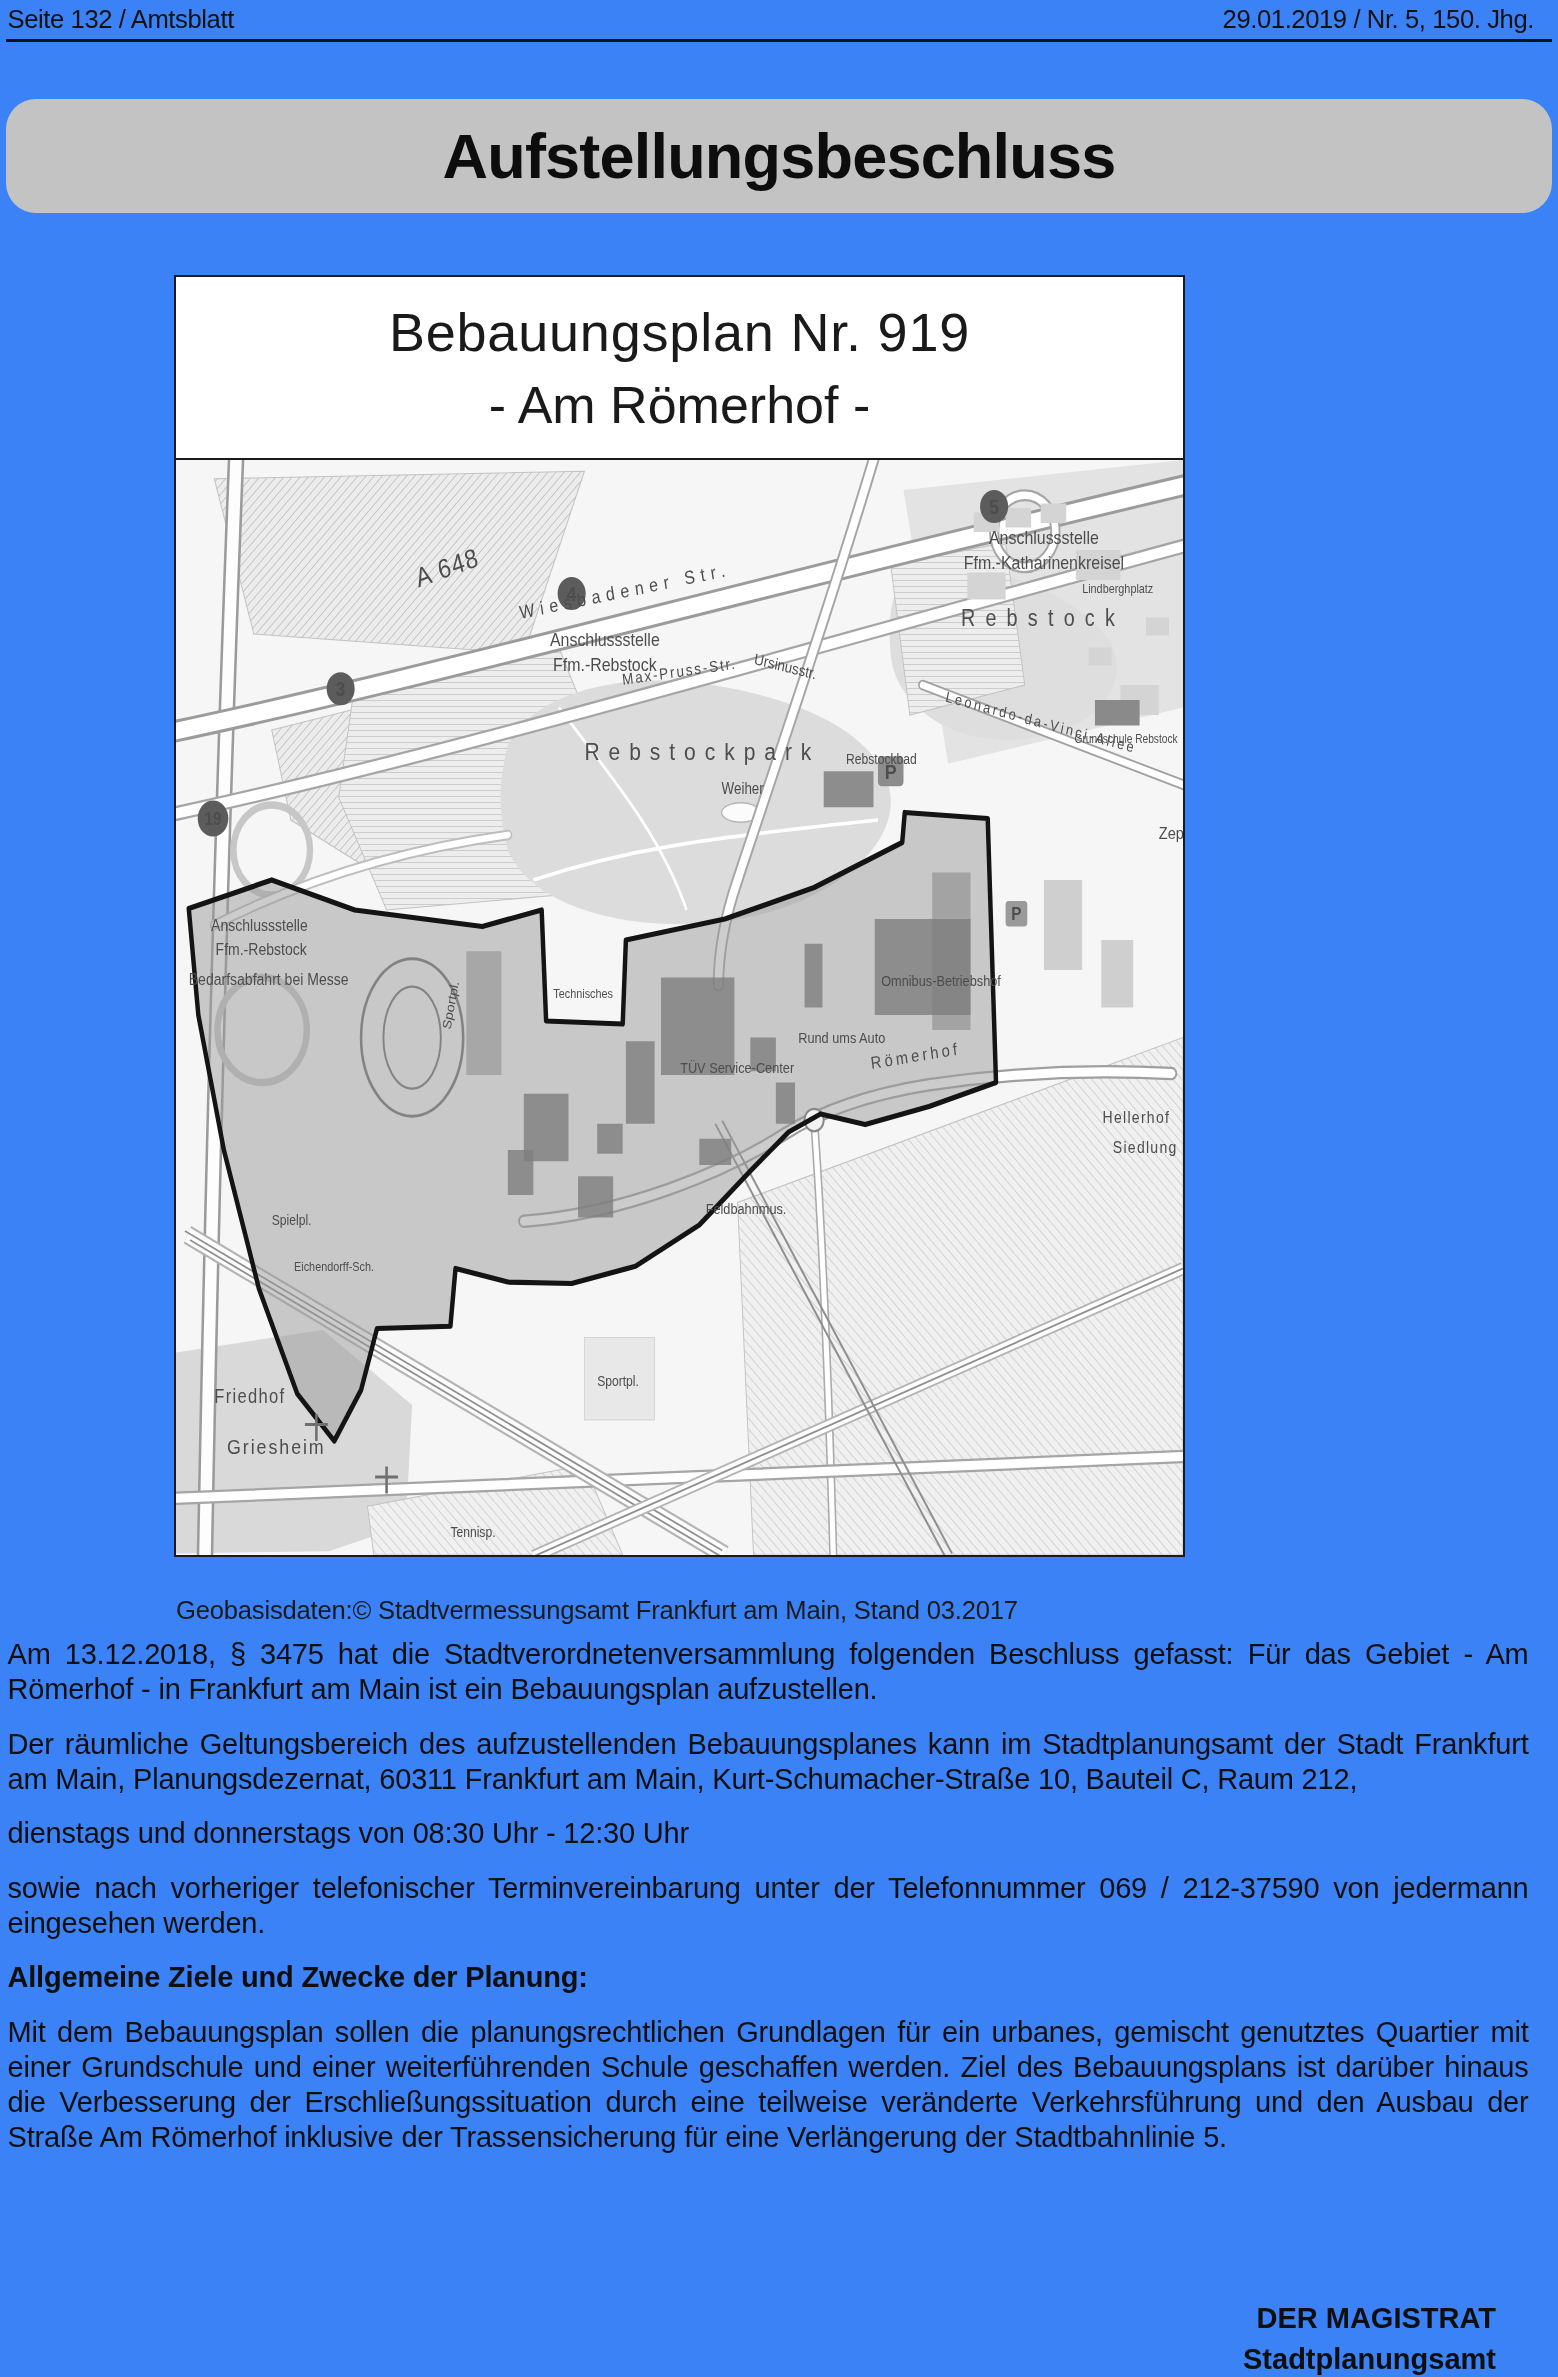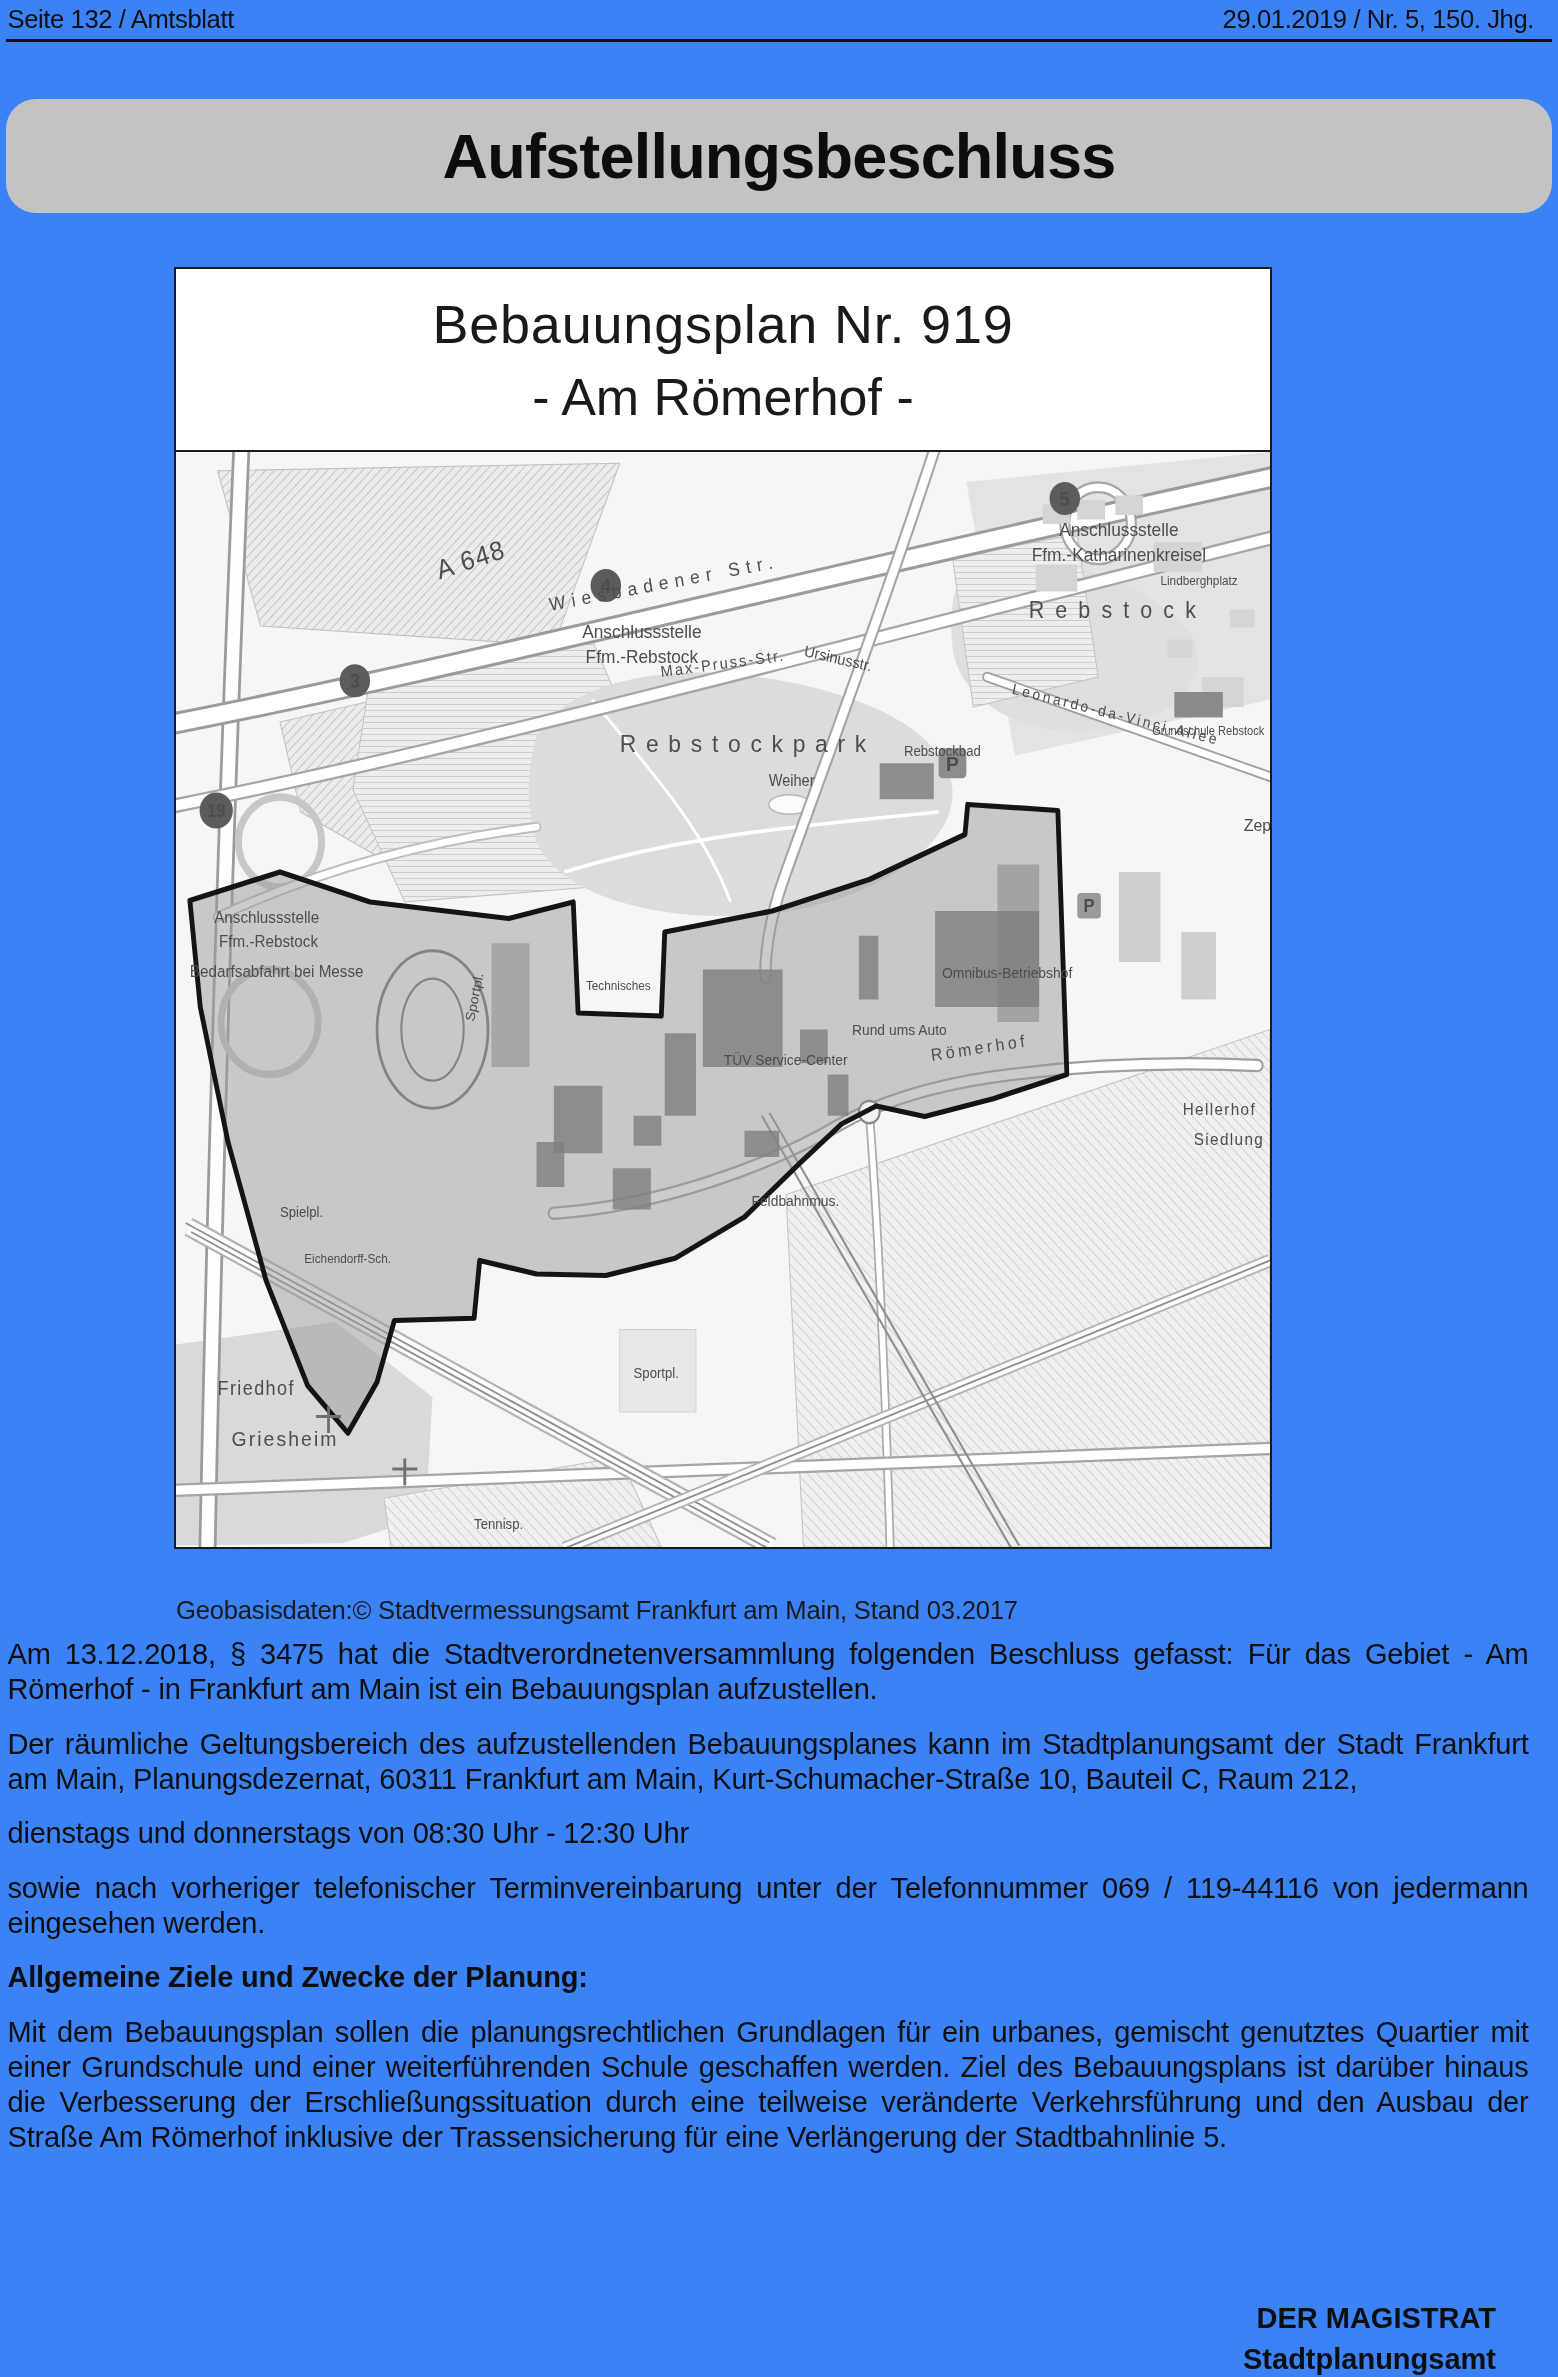--- a/index.html
+++ b/index.html
@@ -4,21 +4,21 @@
 <style>
   html,body{margin:0;padding:0;background:#888;}
   .page{position:relative;width:1558px;height:2377px;background:#3b82f6;
         font-family:"Liberation Sans",sans-serif;color:#111;overflow:hidden;}
   .hdr{position:absolute;left:7.5px;right:24px;top:4.5px;display:flex;
        justify-content:space-between;font-size:25.6px;letter-spacing:-0.4px;}
   .rule{position:absolute;left:6px;right:6px;top:39px;height:3px;background:#111;}
   .banner{position:absolute;left:6px;top:99px;width:1546px;height:114px;background:#c3c3c3;
           display:flex;align-items:center;justify-content:center;border-radius:30px;}
   .banner .bt{font-size:63px;font-weight:bold;letter-spacing:-0.8px;color:#0d0d0d;}
-  .map-fig{position:absolute;left:174px;top:267px;width:1098px;height:1282px;margin:0;
+  .map-fig{position:absolute;left:174px;top:275px;width:1011px;height:1282px;margin:0;
            border:2.3px solid #1a1a1a;box-sizing:border-box;background:#fff;}
   .fig-title{height:181px;border-bottom:2.3px solid #1a1a1a;display:flex;flex-direction:column;
              align-items:center;justify-content:center;gap:12px;background:#fff;}
   .t1{font-size:54px;letter-spacing:0.8px;color:#1a1a1a;}
   .t2{font-size:52px;color:#1a1a1a;}
   .map-wrap{position:relative;height:calc(100% - 183px);overflow:hidden;}
   .map-wrap svg{display:block;width:100%;height:100%;}
   svg text{font-family:"Liberation Sans",sans-serif;fill:#4d4d4d;}
   .caption{position:absolute;left:176px;top:1596px;font-size:25.6px;letter-spacing:-0.2px;color:#1a1a1a;}
   .body-text{position:absolute;left:7.5px;top:1637px;width:1521px;
@@ -230,21 +230,21 @@
       </svg>
     </div>
   </figure>
 
   <div class="caption">Geobasisdaten:© Stadtvermessungsamt Frankfurt am Main, Stand 03.2017</div>
 
   <div class="body-text">
     <p>Am 13.12.2018, § 3475 hat die Stadtverordnetenversammlung folgenden Beschluss gefasst: Für das Gebiet - Am Römerhof - in Frankfurt am Main ist ein Bebauungsplan aufzustellen.</p>
     <p>Der räumliche Geltungsbereich des aufzustellenden Bebauungsplanes kann im Stadtplanungsamt der Stadt Frankfurt am Main, Planungsdezernat, 60311 Frankfurt am Main, Kurt-Schumacher-Straße 10, Bauteil C, Raum 212,</p>
     <p>dienstags und donnerstags von 08:30 Uhr - 12:30 Uhr</p>
-    <p>sowie nach vorheriger telefonischer Terminvereinbarung unter der Telefonnummer 069 / 119-44116 von jedermann eingesehen werden.</p>
+    <p>sowie nach vorheriger telefonischer Terminvereinbarung unter der Telefonnummer 069 / 212-37590 von jedermann eingesehen werden.</p>
     <p class="bold">Allgemeine Ziele und Zwecke der Planung:</p>
     <p>Mit dem Bebauungsplan sollen die planungsrechtlichen Grundlagen für ein urbanes, gemischt genutztes Quartier mit einer Grundschule und einer weiterführenden Schule geschaffen werden. Ziel des Bebauungsplans ist darüber hinaus die Verbesserung der Erschließungssituation durch eine teilweise veränderte Verkehrsführung und den Ausbau der Straße Am Römerhof inklusive der Trassensicherung für eine Verlängerung der Stadtbahnlinie 5.</p>
   </div>
 
   <div class="signoff">
     <div>DER MAGISTRAT</div>
     <div>Stadtplanungsamt</div>
   </div>
 
 </div>

